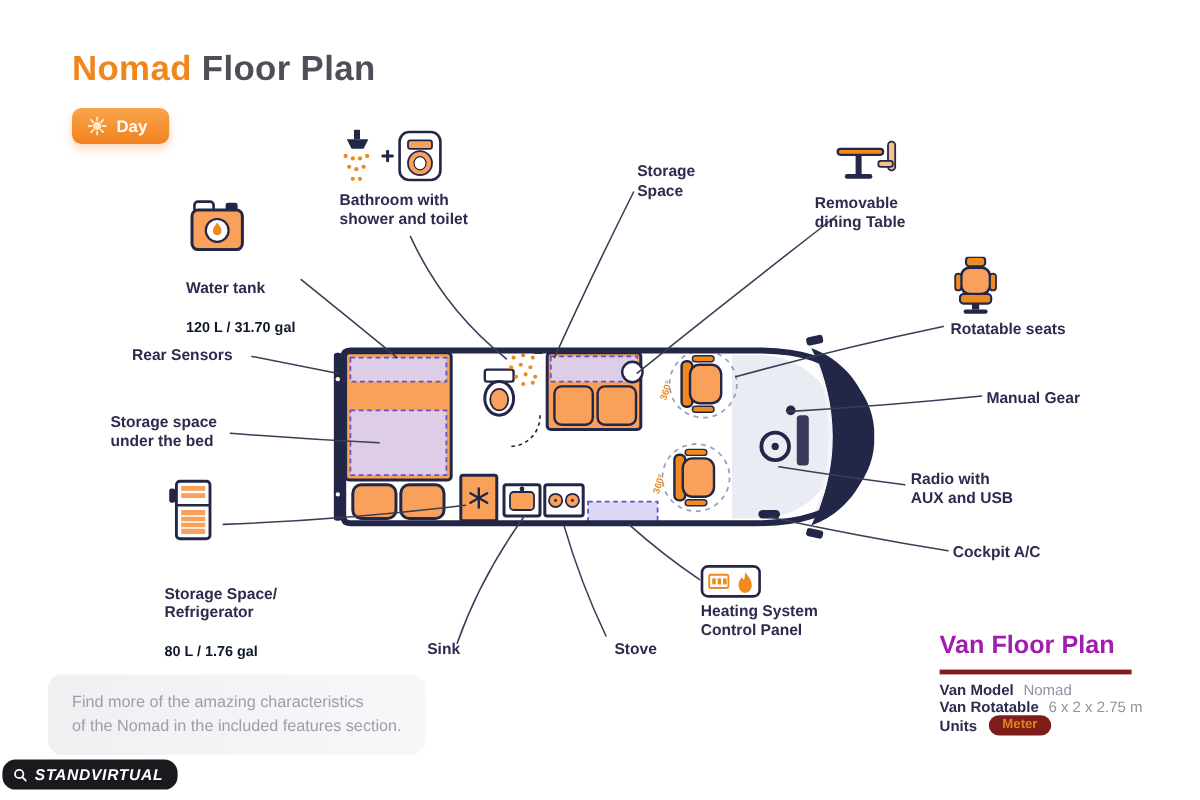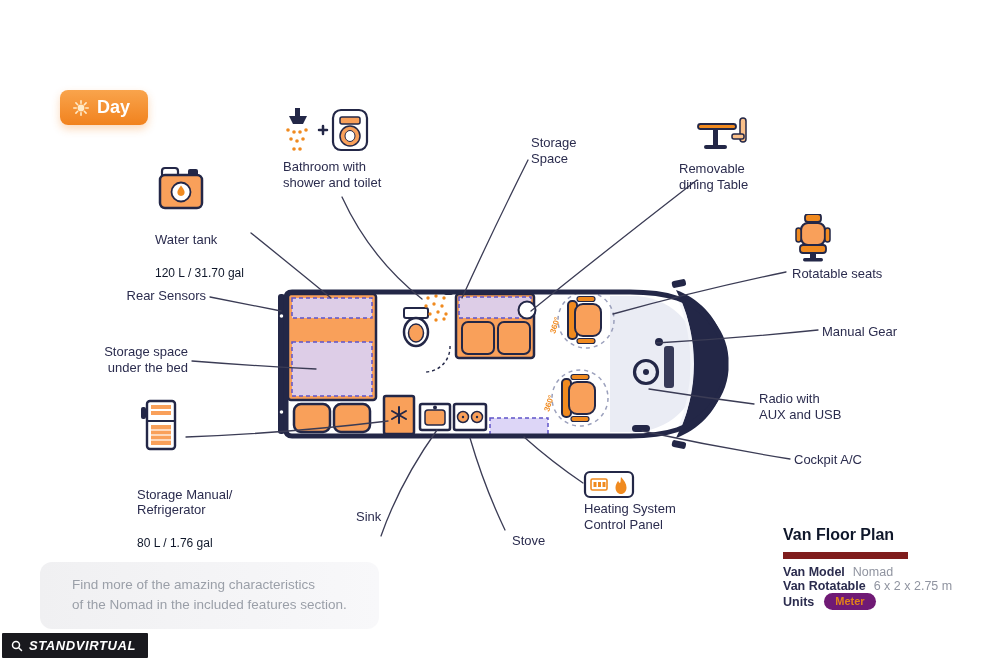--- a/index.html
+++ b/index.html
@@ -2,49 +2,50 @@
 <html><head>
 <meta charset="utf-8">
 <style>
   *{margin:0;padding:0;box-sizing:border-box}
   body{font-family:"Liberation Sans",sans-serif;background:#fff}
   .canvas{position:relative;width:1000px;height:667px;background:#fff;overflow:hidden}
   h1{position:absolute;left:60px;top:42px;font-size:29px;font-weight:600;letter-spacing:.3px}
   .brand{color:#F0861C}
   .title-rest{color:#4E4E58}
   .day-btn{position:absolute;left:60px;top:90px;display:flex;align-items:center;gap:8px;
-    background:linear-gradient(180deg,#F9A44C,#F1821E);color:#fff;font-weight:700;font-size:18px;
+    background:linear-gradient(180deg,#F9A44C,#F1821E);color:#fff;font-weight:700;font-size:14px;
     font-family:inherit;padding:7px 18px 7px 13px;border:none;border-radius:8px;
     box-shadow:0 4px 8px rgba(241,130,30,.3);cursor:pointer}
-  .label{position:absolute;font-size:13px;font-weight:400;color:#2B2C4E;line-height:1.2;white-space:pre-line}
+  .label{position:absolute;font-size:13px;font-weight:700;color:#2B2C4E;line-height:1.2;white-space:pre-line}
   .label .nm{display:block}
   .label .cap{display:block;color:#0f172a;font-size:12px;margin-top:3px}
-  .r{text-align:right}
+  .r{}
   .lines{position:absolute;left:0;top:0;pointer-events:none}
   .icon{position:absolute}
   .van{position:absolute;left:278px;top:278px}
   .note{position:absolute;left:40px;top:562px;background:linear-gradient(90deg,#F0F0F2,#F8F8FA);
-    border-radius:12px;padding:13px 32px;font-size:13.5px;line-height:1.5;color:#9A9FA8;white-space:pre-line}
+    border-radius:12px;padding:13px 20px;font-size:13.5px;line-height:1.5;color:#9A9FA8;white-space:pre-line}
   .panel{position:absolute;left:783px;top:526px;width:210px}
-  .panel h3{font-size:16px;color:#0f172a;display:inline-block;border-bottom:7px solid #7f1d1d;
+  .panel h3{font-size:21px;color:#a21caf;display:inline-block;border-bottom:4px solid #7f1d1d;
     padding:0 14px 8px 0;margin-bottom:6px;font-weight:700}
   .info-row{font-size:12.5px;display:flex;align-items:center}
   .info-label{font-weight:700;color:#2B2C4E}
   .info-value{color:#9094A0;margin-left:8px}
-  .badge{margin-left:10px;background:#701a75;color:#E2821B;font-weight:700;font-size:11px;
+  .badge{margin-left:10px;background:#7f1d1d;color:#E2821B;font-weight:700;font-size:11px;
     padding:2px 11px 3px;border-radius:10px;cursor:pointer}
   .watermark{position:absolute;left:2px;top:633px;display:flex;align-items:center;gap:6px;
     background:#0D0D12;color:#fff;font-style:italic;font-weight:800;font-size:13px;letter-spacing:.6px;
-    padding:5px 12px 5px 9px;border-radius:1px;opacity:.95}
+    padding:5px 12px 5px 9px;border-radius:11px;opacity:.95}
 </style>
 </head>
 <body>
 
 <div class="canvas">
 
+  <h1><span class="brand">Nomad</span> <span class="title-rest">Floor Plan</span></h1>
 
   <button class="day-btn">
     <svg width="16" height="16" viewBox="0 0 16 16">
       <circle cx="8" cy="8" r="3.4" fill="#FFEBC9"></circle>
       <g stroke="#FFEBC9" stroke-width="1.6" stroke-linecap="round">
         <line x1="8" y1="0.8" x2="8" y2="3.2"></line>
           <line x1="8" y1="12.8" x2="8" y2="15.2"></line>
         <line x1="0.8" y1="8" x2="3.2" y2="8"></line>
           <line x1="12.8" y1="8" x2="15.2" y2="8"></line>
         <line x1="2.9" y1="2.9" x2="4.7" y2="4.7"></line>
@@ -239,30 +240,30 @@
   <div class="label" style="left:679px;top:161px">Removable
 dining Table</div>
   <div class="label" style="left:155px;top:216px">
     <span class="nm">Water tank</span>
     <span class="cap">120 L / 31.70 gal</span>
   </div>
   <div class="label r" style="left:110px;top:288px;width:96px">Rear Sensors</div>
   <div class="label r" style="left:92px;top:344px;width:96px">Storage space
 under the bed</div>
   <div class="label" style="left:137px;top:471px">
-    <span class="nm">Storage Manual/
+    <span class="nm">Storage Space/
 Refrigerator</span>
     <span class="cap">80 L / 1.76 gal</span>
   </div>
   <div class="label" style="left:792px;top:266px">Rotatable seats</div>
   <div class="label" style="left:822px;top:324px">Manual Gear</div>
   <div class="label" style="left:759px;top:391px">Radio with
 AUX and USB</div>
   <div class="label" style="left:794px;top:452px">Cockpit A/C</div>
-  <div class="label" style="left:356px;top:509px">Sink</div>
+  <div class="label" style="left:356px;top:533px">Sink</div>
   <div class="label" style="left:512px;top:533px">Stove</div>
   <div class="label" style="left:584px;top:501px">Heating System
 Control Panel</div>
 
   <div class="note">Find more of the amazing characteristics
 of the Nomad in the included features section.</div>
 
   <section class="panel">
     <h3>Van Floor Plan</h3>
     <div class="info-row">

